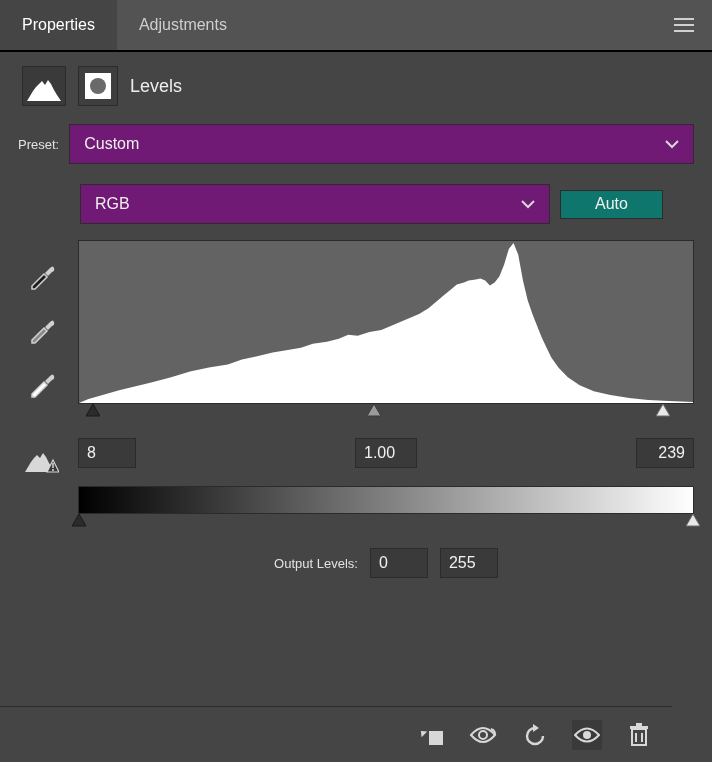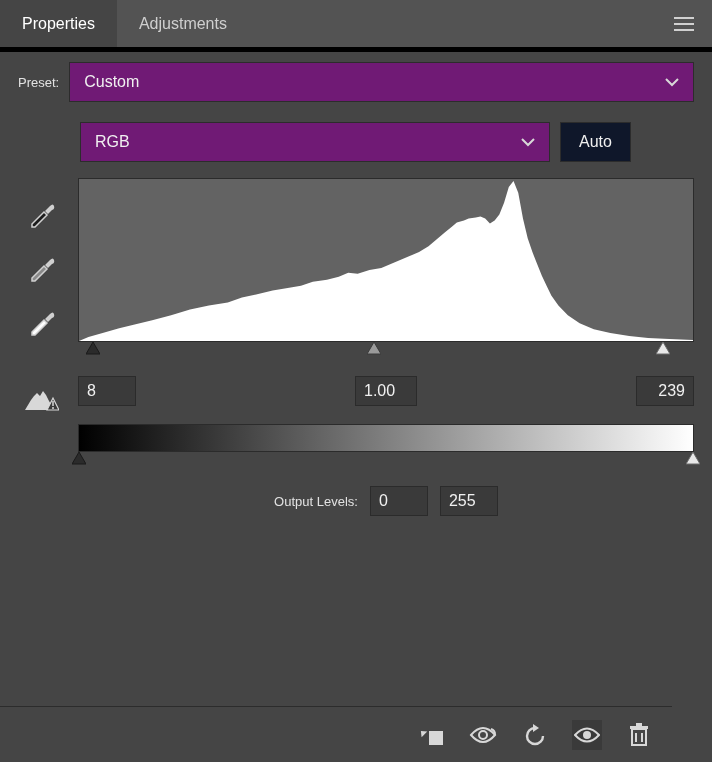--- a/index.html
+++ b/index.html
@@ -1,39 +1,39 @@
 <!DOCTYPE html>
 <html><head>
 <meta charset="utf-8">
 <style>
   * { box-sizing: border-box; margin: 0; padding: 0; font-family: -apple-system, "Segoe UI", Arial, sans-serif; }
   body { background:#535353; width:712px; height:762px; overflow:hidden; color:#e8e8e8; font-size:16px; }
 
   
-  .tabbar { display:flex; align-items:center; height:52px; background:#535353; border-bottom:5px solid #000000; }
+  .tabbar { display:flex; align-items:center; height:52px; background:#535353; border-bottom:2px solid #000000; }
   .tab { height:100%; display:flex; align-items:center; padding:0 22px; color:#cfcfcf; cursor:pointer; }
   .tab.active { background:#454545; color:#ffffff; }
   .tabbar .menu-btn { margin-left:auto; margin-right:14px; width:28px; height:28px; display:flex; align-items:center; justify-content:center; cursor:pointer; }
 
   .panel-body { background:#454545; height:calc(100% - 52px); display:flex; flex-direction:column; position:relative; }
 
   
   .header-row { display:flex; align-items:center; gap:12px; padding:14px 22px 8px 22px; }
   .icon-histogram { width:44px; height:40px; background:#3a3a3a; border:1px solid #2b2b2b; display:flex; align-items:flex-end; justify-content:center; padding:4px; }
   .icon-mask { width:40px; height:40px; display:flex; align-items:center; justify-content:center; border:1px solid #2b2b2b; background:#3e3e3e; }
   .header-title { color:#ededed; font-size:18px; }
 
   
   .row { display:flex; align-items:center; padding:10px 18px; gap:10px; }
   .label { color:#e2e2e2; font-size:13px; }
   .select { flex:1; background:#701a75; border:1px solid #2c2c2c; height:40px; display:flex; align-items:center; padding:0 14px; color:#f0f0f0; cursor:pointer; position:relative; }
   .select .chev { margin-left:auto; }
   .select.channel { max-width:470px; }
 
-  .btn { background:#0f172a; border:1px solid #2c2c2c; height:40px; display:flex; align-items:center; padding:0 18px; color:#f0f0f0; cursor:pointer; }
+  .btn { background:#0f766e; border:1px solid #2c2c2c; height:29px; display:flex; align-items:center; padding:0 34px; color:#f0f0f0; cursor:pointer; }
 
   
   .levels-area { display:flex; padding:6px 18px 0 18px; gap:12px; }
   .tool-col { width:48px; display:flex; flex-direction:column; align-items:center; gap:26px; padding-top:22px; }
   .eyedrop { width:28px; height:28px; cursor:pointer; }
   .clip-warn { margin-top:24px; width:34px; height:28px; display:flex; align-items:center; justify-content:center; cursor:pointer; }
 
   .hist-col { flex:1; display:flex; flex-direction:column; }
   .hist-box { width:100%; height:164px; background:#636363; border:1px solid #2b2b2b; position:relative; overflow:hidden; }
   .hist-svg { position:absolute; left:0; top:0; width:100%; height:100%; }
@@ -68,20 +68,34 @@
           <line x1="0" y1="1" x2="20" y2="1"></line>
           <line x1="0" y1="7" x2="20" y2="7"></line>
           <line x1="0" y1="13" x2="20" y2="13"></line>
         </g>
       </svg>
   </div>
 </div>
 
 <div class="panel-body">
 
+  <div class="header-row">
+    <div class="icon-histogram">
+      <svg width="34" height="26" viewBox="0 0 34 26">
+          <polygon fill="#ffffff" points="0,26 3,21 6,16 9,12 12,9 15,6 18,10 21,5 24,9 27,15 30,20 34,26"></polygon>
+        </svg>
+    </div>
+    <div class="icon-mask">
+      <svg width="26" height="26" viewBox="0 0 26 26">
+          <rect x="0" y="0" width="26" height="26" fill="#ffffff"></rect>
+          <circle cx="13" cy="13" r="8" fill="#6a6a6a"></circle>
+        </svg>
+    </div>
+    <div class="header-title">Levels</div>
+  </div>
 
   <div class="row">
     <span class="label">Preset:</span>
     <div class="select">
       <span>Custom</span>
       <span class="chev">
         <svg width="14" height="10" viewBox="0 0 14 10">
             <path d="M1 2 L7 8 L13 2" stroke="#d8d8d8" stroke-width="2" fill="none"></path>
           </svg>
       </span>

